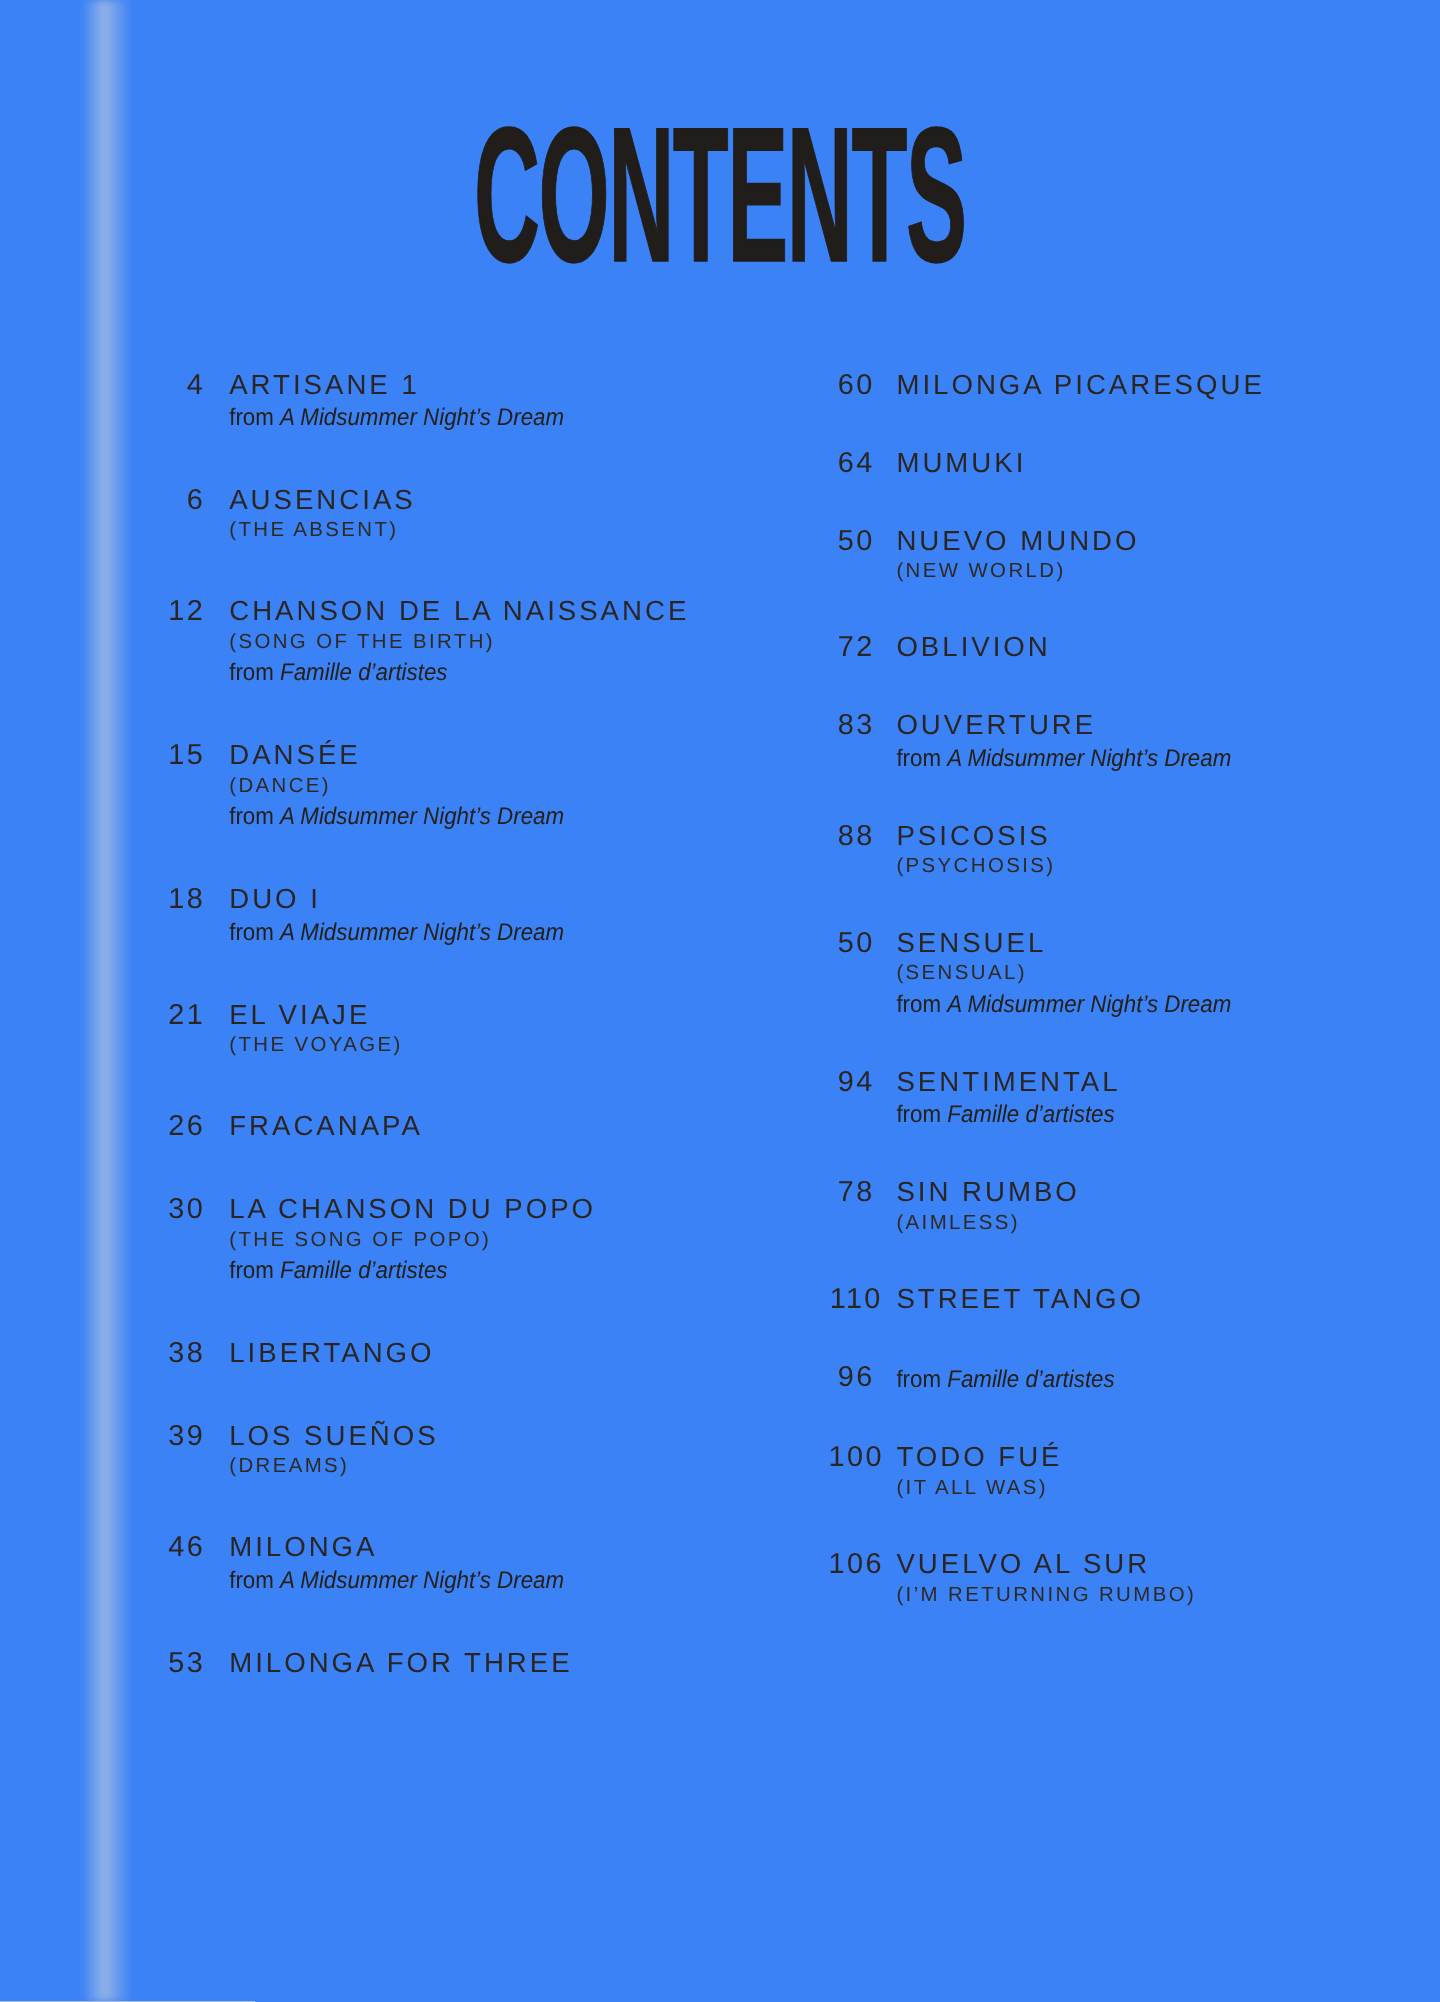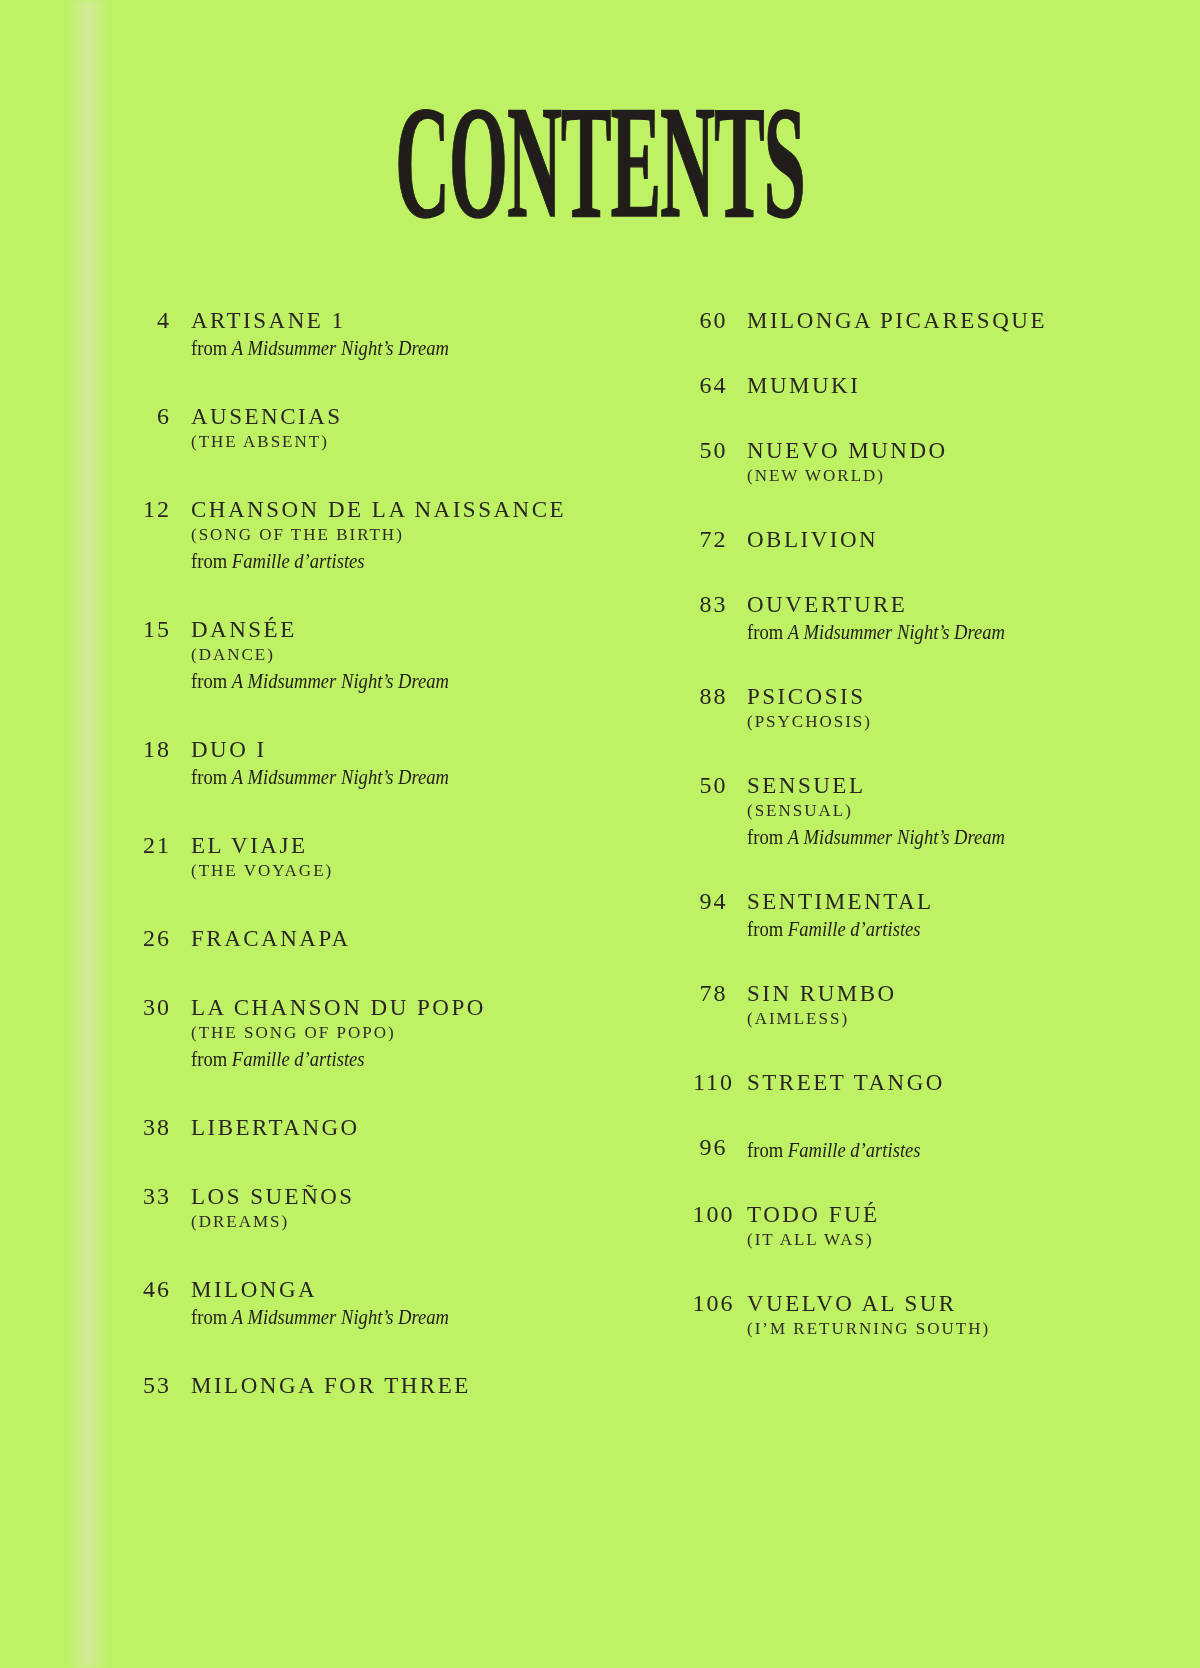--- a/index.html
+++ b/index.html
@@ -1,22 +1,22 @@
 <!DOCTYPE html>
 <html><head>
 <meta charset="utf-8">
 <style>
   html,body { margin:0; padding:0; background:#e8e6e2; }
   .page {
     position:relative;
     width:1200px; height:1668px;
     margin:0 auto;
-    background:#bef264;
+    background:#3b82f6;
     color:#2a2522;
-    font-family:Liberation Serif, serif;
+    font-family:Liberation Sans, sans-serif;
     overflow:hidden;
   }
   
   .page::before {
     content:"";
     position:absolute; left:68px; top:0; width:42px; height:100%;
     background:linear-gradient(90deg, rgba(236,227,214,0) 0%, rgba(236,227,214,.5) 45%, rgba(236,227,214,0) 100%);
     filter:blur(3px);
     pointer-events:none;
   }
@@ -161,21 +161,21 @@
 
   <div class="entry">
     <div class="num">38</div>
     <div class="body">
       <div class="title">LIBERTANGO</div>
 
     </div>
   </div>
 
   <div class="entry">
-    <div class="num">33</div>
+    <div class="num">39</div>
     <div class="body">
       <div class="title">LOS SUEÑOS</div>
       <div class="subtitle">(DREAMS)</div>
 
     </div>
   </div>
 
   <div class="entry">
     <div class="num">46</div>
     <div class="body">
@@ -294,18 +294,18 @@
       <div class="title">TODO FUÉ</div>
       <div class="subtitle">(IT ALL WAS)</div>
 
     </div>
   </div>
 
   <div class="entry">
     <div class="num">106</div>
     <div class="body">
       <div class="title">VUELVO AL SUR</div>
-      <div class="subtitle">(I’M RETURNING SOUTH)</div>
+      <div class="subtitle">(I’M RETURNING RUMBO)</div>
 
     </div>
   </div>
 </div>
 </div>
 
 </body></html>

